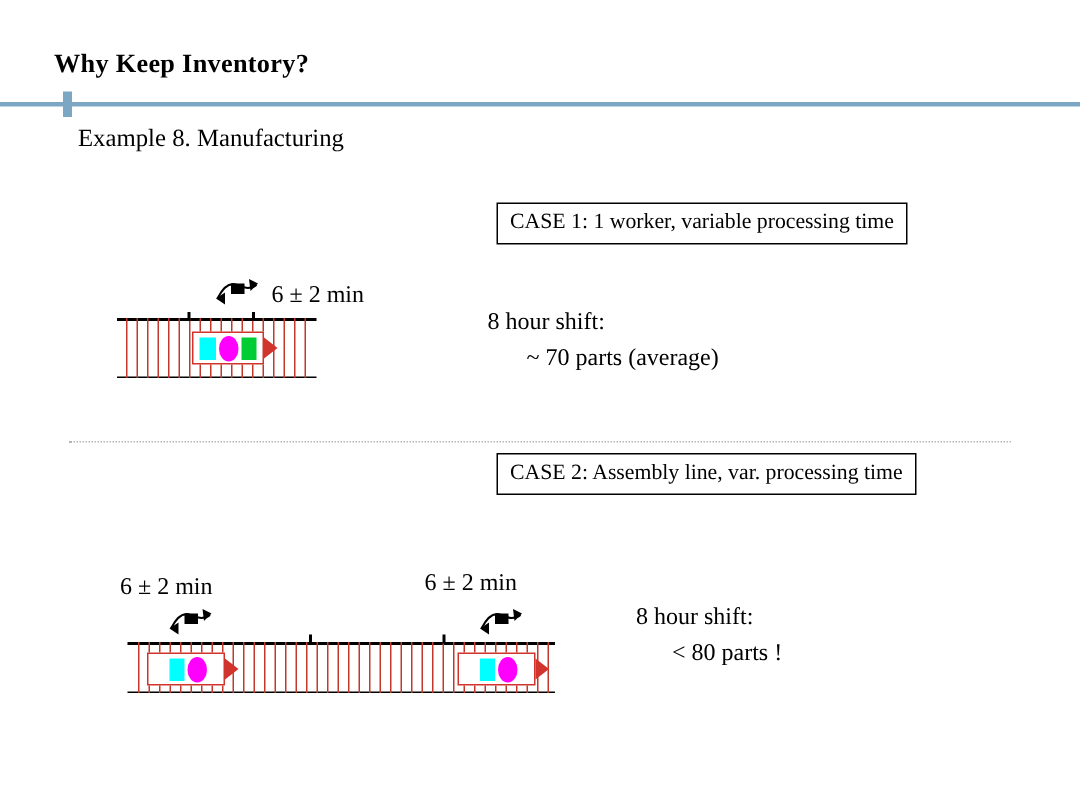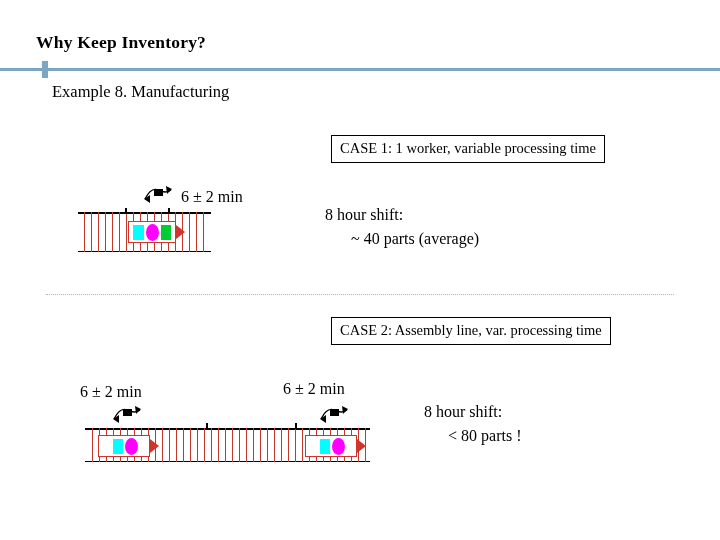--- a/index.html
+++ b/index.html
@@ -58,21 +58,21 @@
   .case-box {
     position: absolute;
     border: 1px solid #000000;
     background: #ffffff;
     font-size: 14.5px;
     color: #000000;
     padding: 4px 8px 5px 8px;
     white-space: nowrap;
   }
   #case1-box { left: 331px; top: 135px; }
-  #case2-box { left: 331px; top: 302px; margin-top: 15px; }
+  #case2-box { left: 331px; top: 302px; }
 
   
   .plain-text {
     position: absolute;
     font-size: 16px;
     color: #000000;
     white-space: nowrap;
   }
   #label-6pm2-case1 { left: 181px; top: 188px; }
   #label-shift-case1 { left: 325px; top: 206px; }
@@ -198,21 +198,21 @@
 
 <div class="machine" style="left:128px; top:221px; width:48px; height:22px;">
   <div class="chip chip-cyan" style="left:4px; top:3px; width:11px; height:15px;"></div>
   <div class="chip chip-magenta" style="left:17px; top:2px; width:13px; height:17px;"></div>
   <div class="chip chip-green" style="left:32px; top:3px; width:10px; height:15px;"></div>
 </div>
 <div class="machine-nose" style="left:176px; top:225px;"></div>
 
 <div class="plain-text" id="label-6pm2-case1">6 ± 2 min</div>
 <div class="plain-text" id="label-shift-case1">8 hour shift:</div>
-<div class="plain-text" id="label-parts-case1">~ 40 parts (average)</div>
+<div class="plain-text" id="label-parts-case1">~ 70 parts (average)</div>
 
 <div class="dotted-sep"></div>
 
 <div class="case-box" id="case2-box">CASE 2: Assembly line, var. processing time</div>
 
 <div class="plain-text" id="label-6pm2-left">6 ± 2 min</div>
 <div class="plain-text" id="label-6pm2-mid">6 ± 2 min</div>
 
 <div class="worker" style="left:111px; top:405px;">
   <svg width="32" height="20" viewBox="0 0 32 20">

